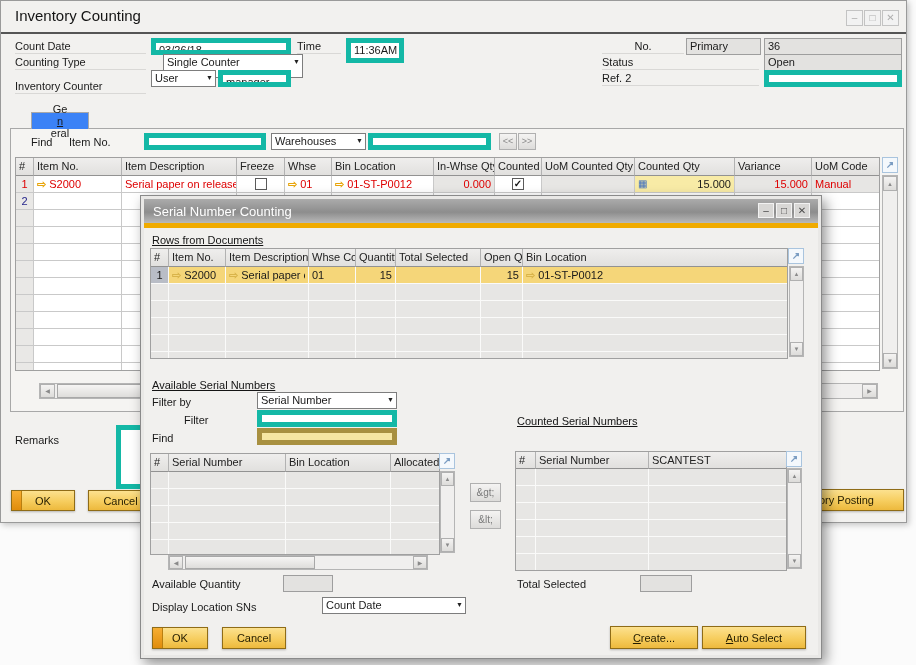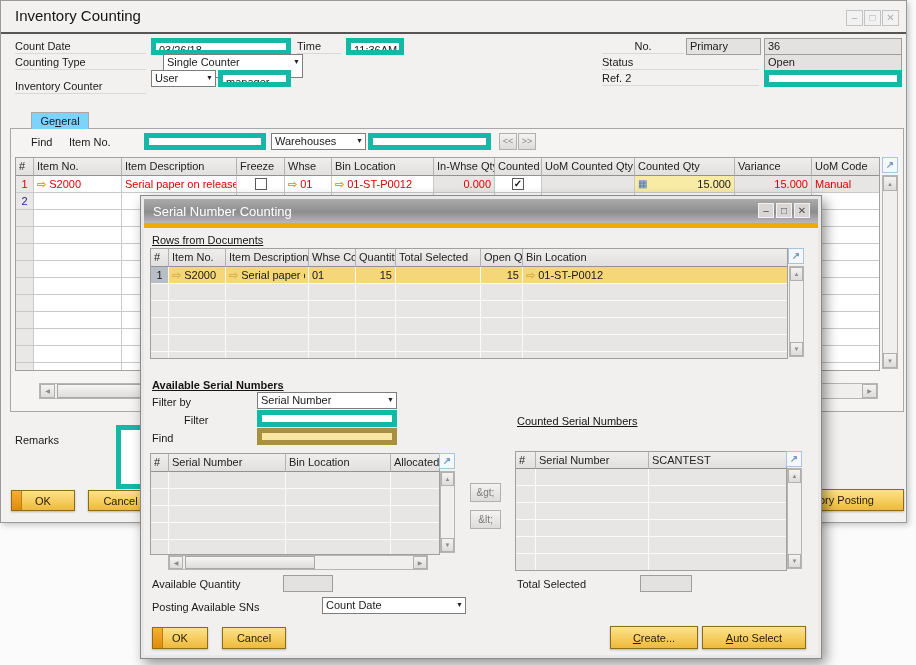--- a/index.html
+++ b/index.html
@@ -13,21 +13,21 @@
   .lbl{position:absolute;height:15px;line-height:15px;white-space:nowrap;color:#1a1a1a;}
   .ulbl{border-bottom:1px solid #d9d8d6;}
   .inp{position:absolute;background:#fff;border:5px solid #14b8a6;padding:0 3px;line-height:14px;white-space:nowrap;overflow:hidden;}
   .ro{background:#e3e2e0;border:1px solid #9e9e9e;}
   .ddl{position:absolute;background:#fff;border:1px solid #7d7d7d;padding:0 15px 0 3px;line-height:14px;white-space:nowrap;overflow:hidden;}
   .caret{position:absolute;right:2px;top:3px;font-size:7px;color:#222;line-height:1;}
   .btn{position:absolute;display:flex;align-items:center;justify-content:center;background:linear-gradient(180deg,#fce18f 0%,#f6cd5e 55%,#edb93d 100%);border:1px solid #8f6c17;color:#241d00;box-shadow:0 1px 2px rgba(0,0,0,.25);white-space:nowrap;overflow:hidden;}
   .btn-default::before{content:"";position:absolute;left:0;top:0;bottom:0;width:9px;background:linear-gradient(180deg,#f6ae33,#e08c0b);border-right:1px solid #b97f10;}
   
   .panel{position:absolute;background:#f5f4f2;border:1px solid #a8a8a8;}
-  .tab{position:absolute;background:#7dd3fc;border:1px solid #a8a8a8;border-bottom:none;display:flex;align-items:center;justify-content:center;z-index:2;}
+  .tab{position:absolute;background:#3b82f6;border:1px solid #a8a8a8;border-bottom:none;display:flex;align-items:center;justify-content:center;z-index:2;flex-direction:column;}
   
   .tbl{position:absolute;border:1px solid #a0a0a0;}
   .thead{display:flex;height:18px;}
   .th{background:linear-gradient(180deg,#efeeed,#e1e0de);border-right:1px solid #b2b2b2;border-bottom:1px solid #929292;line-height:17px;padding:0 3px;white-space:nowrap;overflow:hidden;color:#222;}
   .tbody{position:relative;overflow:hidden;}
   .rowlines{position:absolute;inset:0;pointer-events:none;}
   .vline{position:absolute;top:0;bottom:0;width:1px;}
   .numstrip{position:absolute;left:0;top:0;bottom:0;}
   .trow{position:absolute;left:0;display:flex;height:17px;}
   .td{border-right:1px solid #c9c9c9;border-bottom:1px solid #c9c9c9;line-height:16px;padding:0 3px;white-space:nowrap;overflow:hidden;display:flex;align-items:center;}
@@ -60,21 +60,21 @@
   <div class="window">
     <div class="wtitle">Inventory Counting</div>
     <div class="winbtn" style="left:845px;">–</div>
     <div class="winbtn" style="left:863px;">□</div>
     <div class="winbtn" style="left:881px;">✕</div>
     <div class="titlerule"></div>
 
     <div class="lbl ulbl" style="left:14px;top:38px;width:131px;">Count Date</div>
     <div class="inp" style="left:150px;top:37px;width:140px;height:17px;">03/26/18</div>
     <div class="lbl ulbl" style="left:296px;top:38px;width:44px;">Time</div>
-    <div class="inp" style="left:345px;top:37px;width:58px;height:17px;">11:36AM</div>
+    <div class="inp" style="left:345px;top:37px;width:58px;height:25px;">11:36AM</div>
 
     <div class="lbl ulbl" style="left:14px;top:54px;width:131px;">Counting Type</div>
     <div class="ddl" style="left:162px;top:53px;width:140px;height:24px;">
       <span>Single Counter</span>
       <span class="caret">▼</span>
     </div>
 
     <div class="lbl ulbl" style="left:14px;top:70px;width:131px;margin-top:8px;">Inventory Counter</div>
     <div class="ddl" style="left:150px;top:69px;width:65px;height:17px;">
       <span>User</span>
@@ -243,21 +243,21 @@
               </div>
           </div>
         </div>
       </div>
       <div class="expand" style="left:644px;top:20px;">↗</div>
       <div class="sb" style="left:645px;top:38px;width:15px;height:91px;">
         <div class="sbtn" style="left:0;top:0;width:13px;height:14px;">▲</div>
         <div class="sbtn" style="left:0;bottom:0;width:13px;height:14px;">▼</div>
       </div>
 
-      <div class="linklbl" style="left:8px;top:150px;font-weight:bold;">Available Serial Numbers</div>
+      <div class="linklbl" style="left:8px;top:150px;">Available Serial Numbers</div>
       <div class="lbl" style="left:8px;top:167px;">Filter by</div>
       <div class="ddl" style="left:113px;top:164px;width:140px;height:17px;">
         <span>Serial Number</span>
         <span class="caret">▼</span>
       </div>
       <div class="lbl" style="left:8px;top:185px;padding-left:32px;">Filter</div>
       <div class="inp" style="left:113px;top:182px;width:140px;height:17px;"></div>
       <div class="lbl" style="left:8px;top:203px;">Find</div>
       <div class="inp" style="left:113px;top:200px;width:140px;height:17px;background:#f6e6a2;border-color:#a89040;"></div>
 
@@ -281,21 +281,21 @@
         <div class="sbtn" style="left:0;bottom:0;width:13px;height:14px;">▼</div>
       </div>
       <div class="sb" style="left:24px;top:327px;width:260px;height:15px;">
         <div class="sbtn" style="left:0;top:0;width:14px;height:13px;">◀</div>
         <div class="sthumb" style="left:16px;top:0;width:130px;height:13px;"></div>
         <div class="sbtn" style="right:0;top:0;width:14px;height:13px;">▶</div>
       </div>
 
       <div class="lbl" style="left:8px;top:349px;">Available Quantity</div>
       <div class="inp ro" style="left:139px;top:347px;width:50px;height:17px;"></div>
-      <div class="lbl" style="left:8px;top:372px;">Posting Available SNs</div>
+      <div class="lbl" style="left:8px;top:372px;">Display Location SNs</div>
       <div class="ddl" style="left:178px;top:369px;width:144px;height:17px;">
         <span>Count Date</span>
         <span class="caret">▼</span>
       </div>
 
       <div class="sbtn" style="left:326px;top:255px;width:31px;height:19px;font-size:10px;color:#7a7a7a;">&amp;gt;</div>
       <div class="sbtn" style="left:326px;top:282px;width:31px;height:19px;font-size:10px;color:#7a7a7a;">&amp;lt;</div>
 
       <div class="linklbl" style="left:373px;top:186px;">Counted Serial Numbers</div>
       <div class="tbl" style="left:371px;top:223px;width:272px;">

